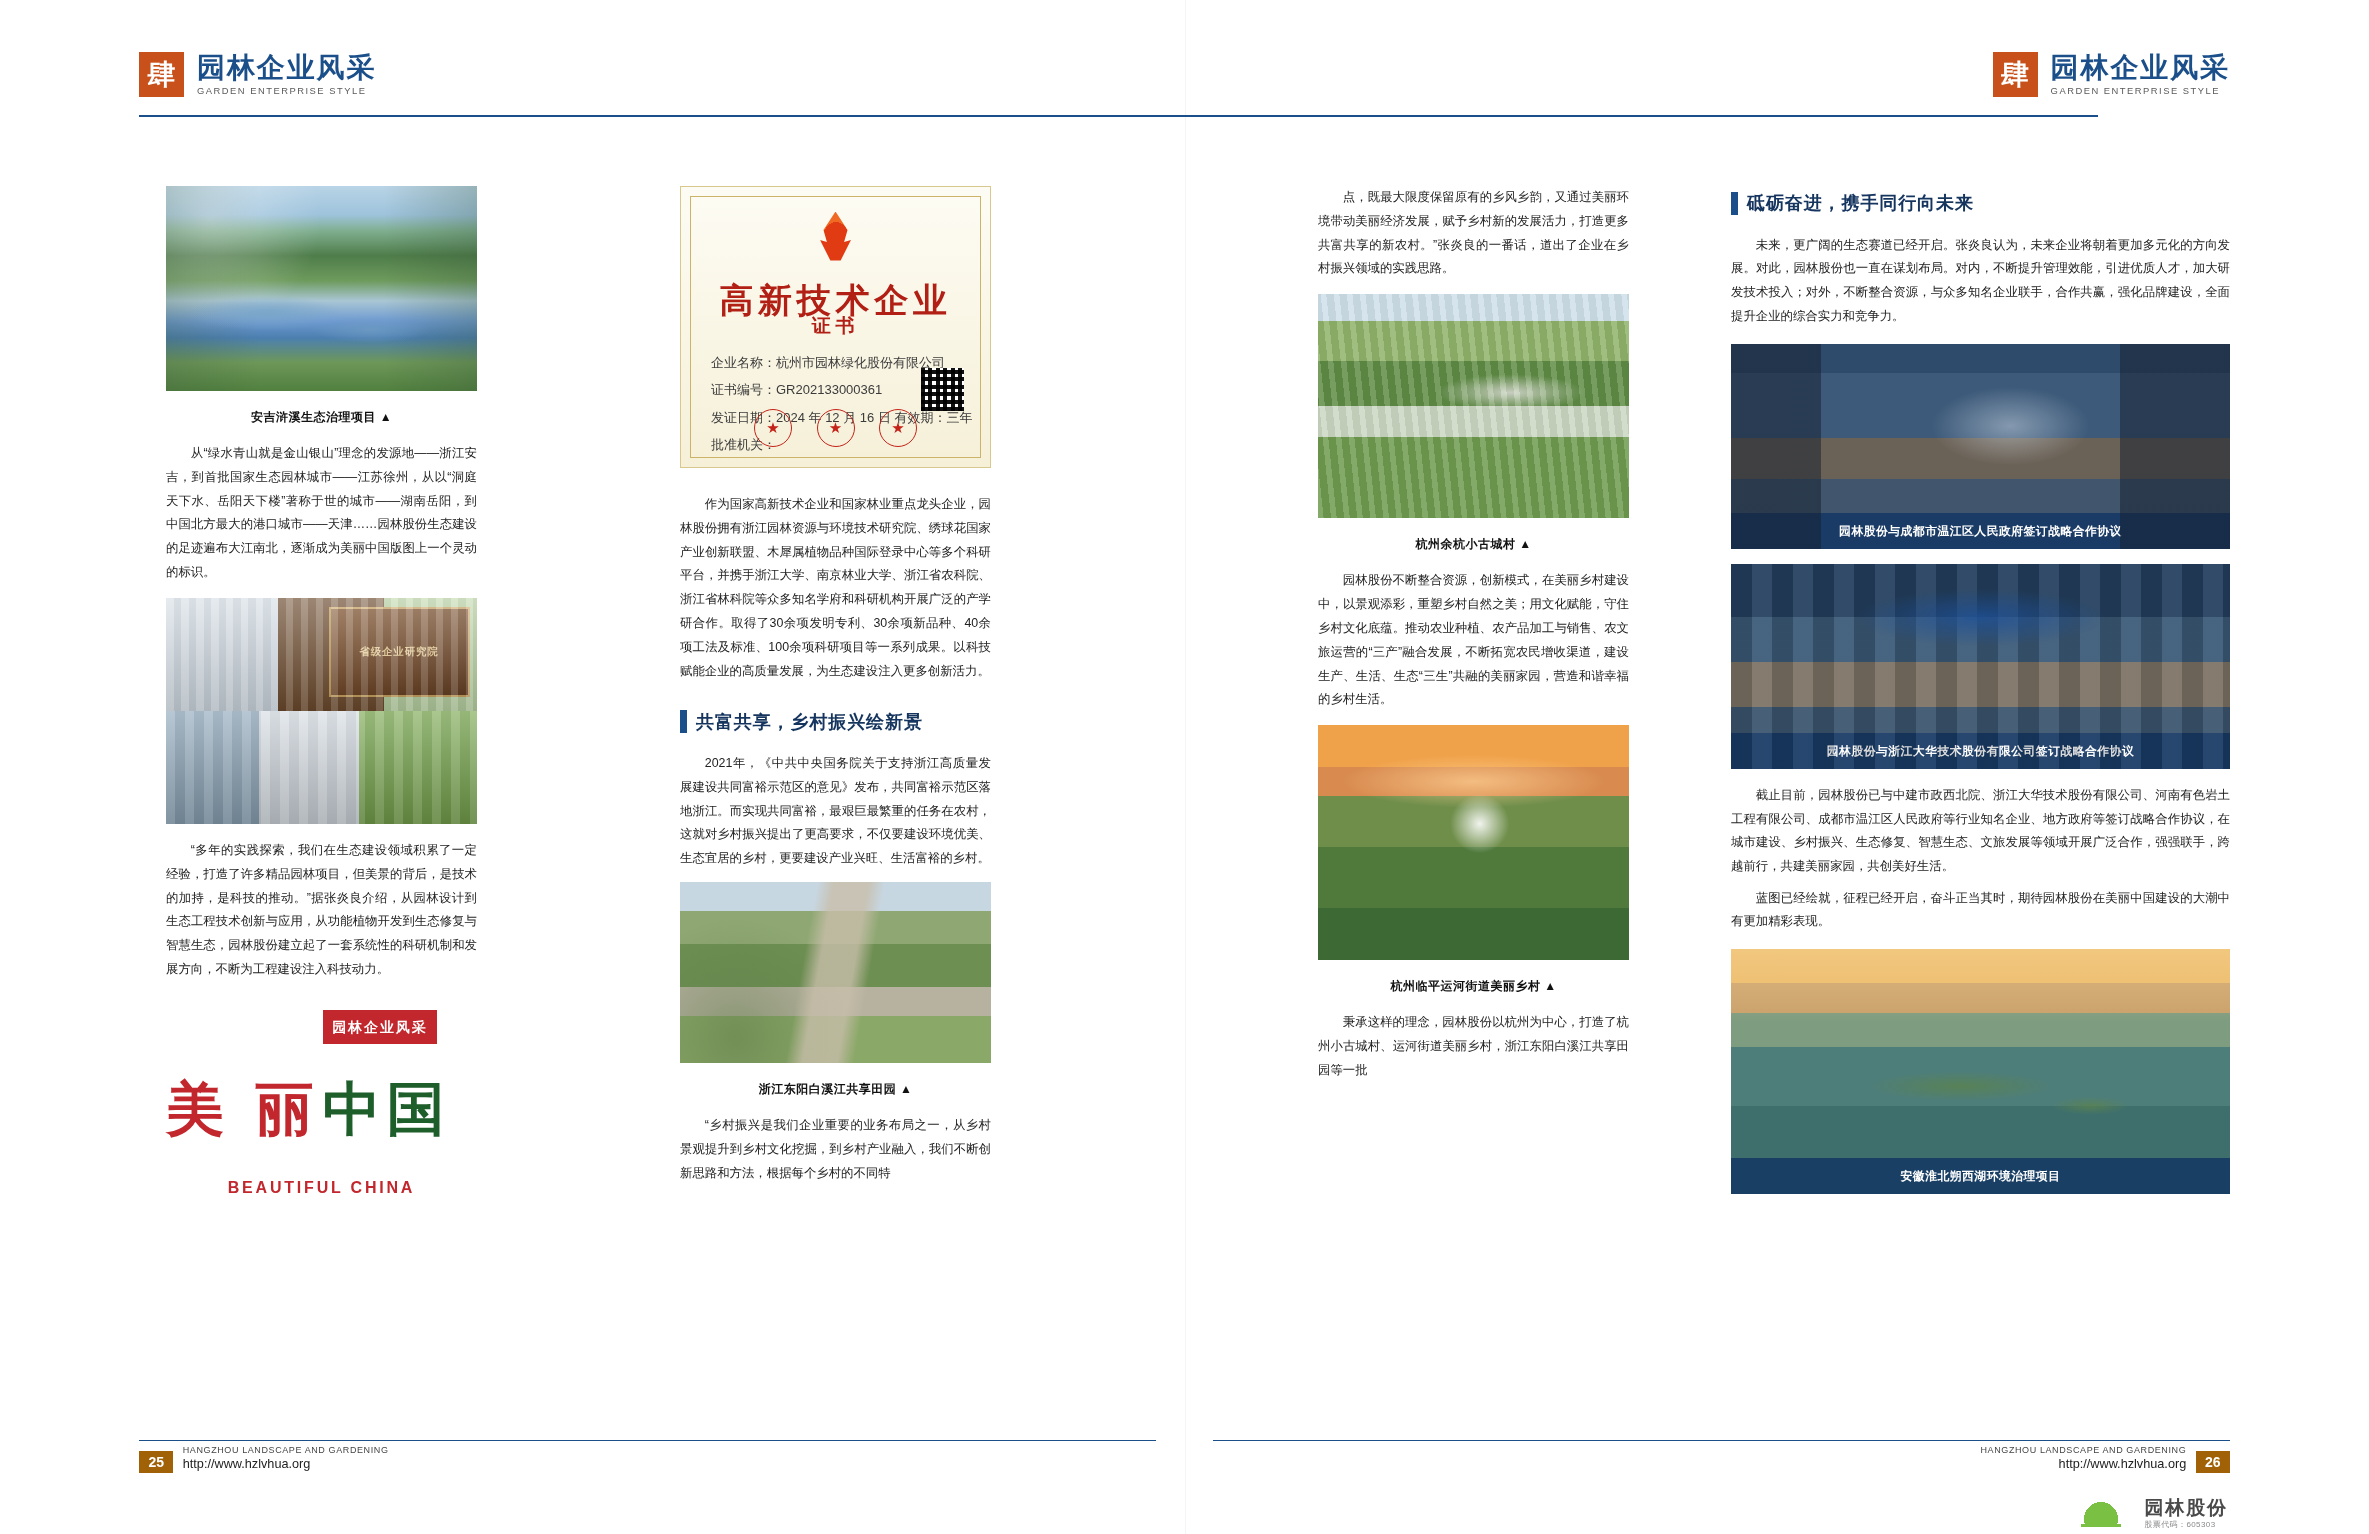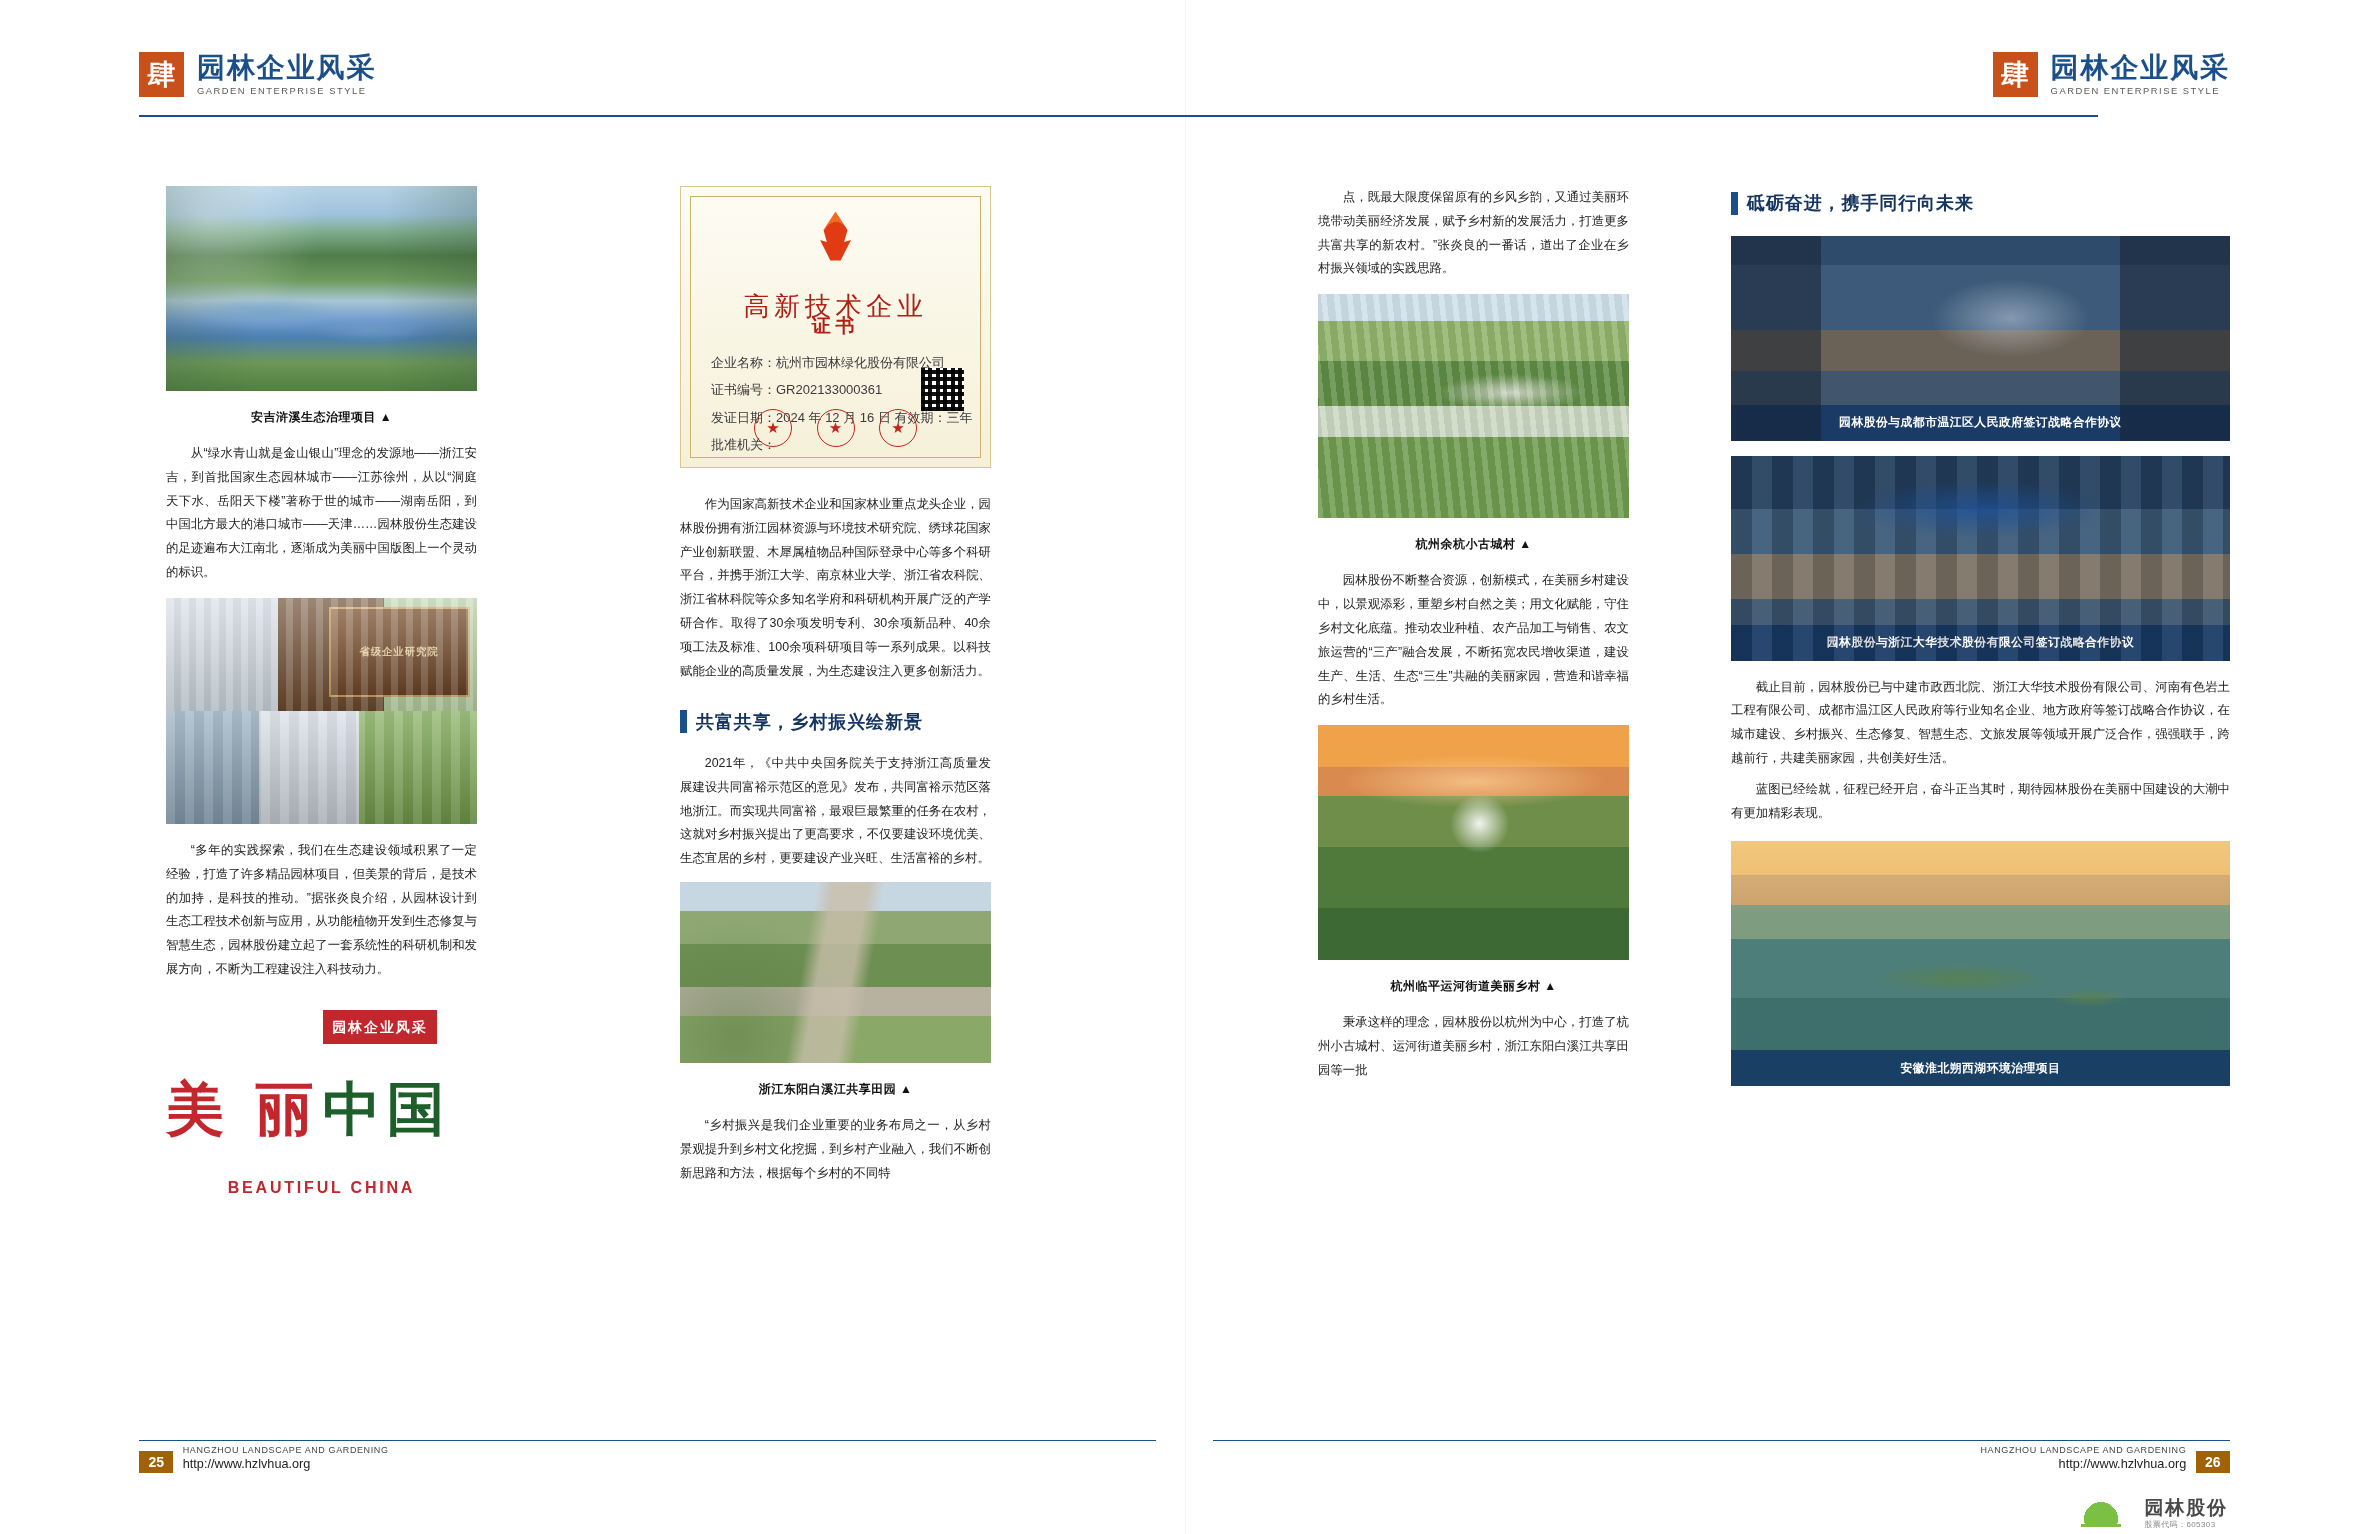--- a/index.html
+++ b/index.html
@@ -139,22 +139,22 @@
     position:absolute; inset:9.4px;
     border: 1.9px solid #cbb46a;
   }
   .cert-flame {
     position:absolute; left:50%; top:24.5px; transform:translateX(-50%);
     width:43px; height:49px;
     background: radial-gradient(ellipse at 50% 70%, #e03b13 0 50%, #f06a24 50% 100%);
     clip-path: polygon(50% 0, 78% 38%, 70% 62%, 86% 58%, 62% 100%, 38% 100%, 14% 58%, 30% 62%, 22% 38%);
   }
   .cert-title {
-    position:absolute; left:0; right:0; top:95px; text-align:center;
-    font-size:26px; font-weight:normal; color:#b21f14; letter-spacing:4.7px;
+    position:absolute; left:0; right:0; top:81px; text-align:center;
+    font-size:34px; font-weight:bold; color:#b21f14; letter-spacing:4.7px;
   }
   .cert-sub {
     position:absolute; left:0; right:0; top:121px; text-align:center;
     font-size:19px; font-weight:bold; color:#b21f14; letter-spacing:4.7px;
   }
   .cert-rows { position:absolute; left:30px; top:162px; font-size:13px; color:#3b3b3b; line-height:2.1; }
   .cert-seals { position:absolute; left:0; right:0; top:222px; display:flex; justify-content:center; gap:24.5px; }
   .seal {
     width:38px; height:38px; border-radius:50%;
     border:1.9px solid #c4231a;
@@ -420,20 +420,21 @@
 
     <p>秉承这样的理念，园林股份以杭州为中心，打造了杭州小古城村、运河街道美丽乡村，浙江东阳白溪江共享田园等一批</p>
   </div>
 
   <div class="col c4">
     <div class="sec-h" style="margin-top:0">
       <div class="sec-bar"></div>
       <div class="sec-t">砥砺奋进，携手同行向未来</div>
     </div>
 
+    <p>未来，更广阔的生态赛道已经开启。张炎良认为，未来企业将朝着更加多元化的方向发展。对此，园林股份也一直在谋划布局。对内，不断提升管理效能，引进优质人才，加大研发技术投入；对外，不断整合资源，与众多知名企业联手，合作共赢，强化品牌建设，全面提升企业的综合实力和竞争力。</p>
 
     <div class="imgwrap" style="margin-top:15px">
       <div class="img ph ph-meet">
         <div class="ribbon">园林股份与成都市温江区人民政府签订战略合作协议</div>
       </div>
     </div>
 
     <div class="imgwrap">
       <div class="img ph ph-meet2">
         <div class="ribbon">园林股份与浙江大华技术股份有限公司签订战略合作协议</div>

